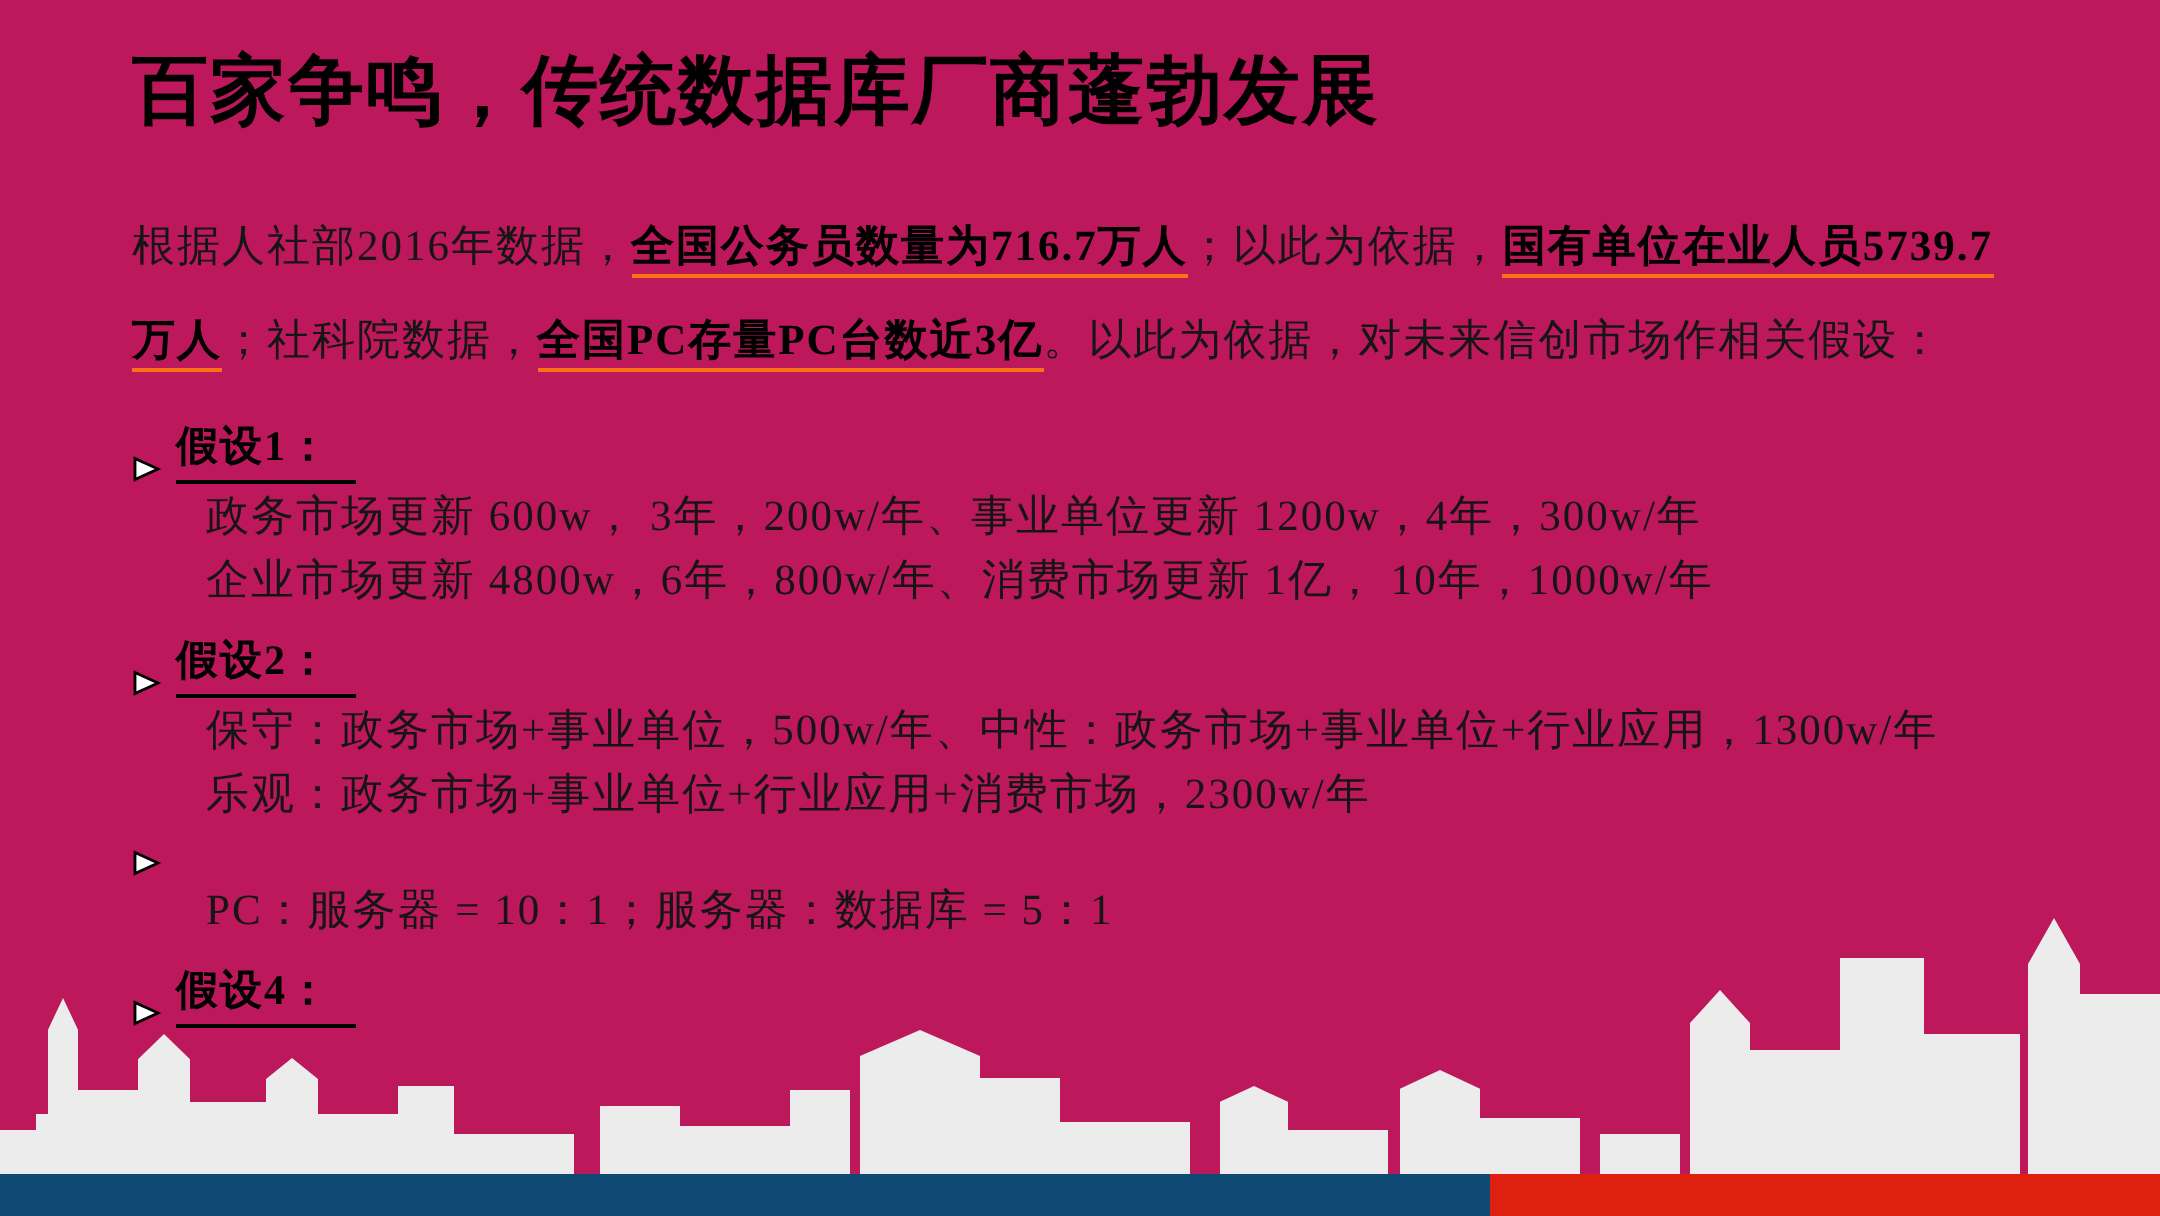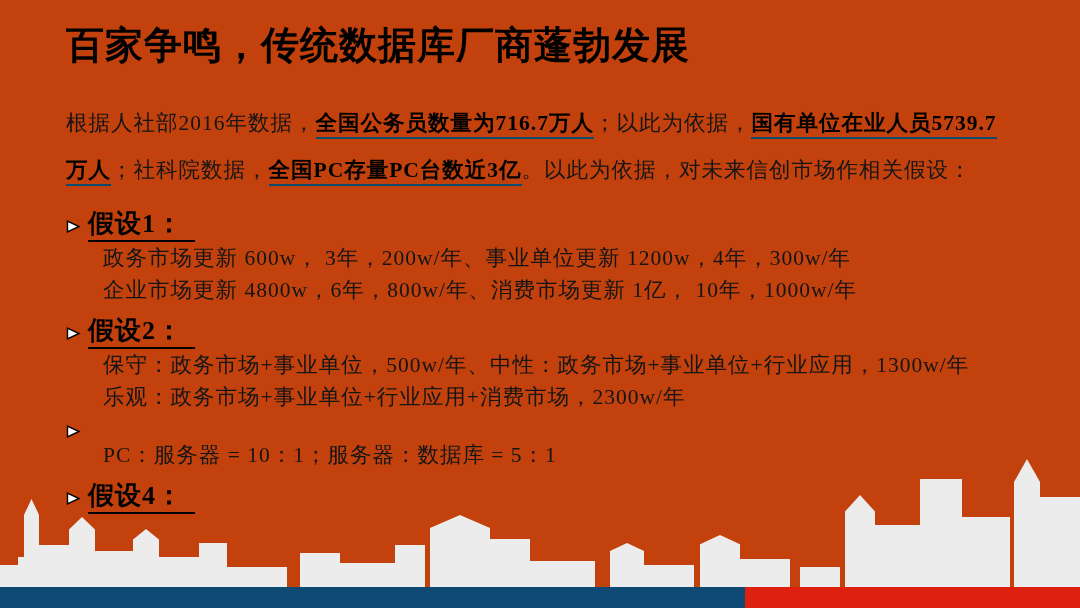--- a/index.html
+++ b/index.html
@@ -1,40 +1,40 @@
 <!DOCTYPE html>
 <html style="--accent-navy: #0E4A73; --accent-red: #DD200F; --skyline-gray: #ECECEC;"><head>
 <meta charset="utf-8">
 <style>
   html,body { margin:0; padding:0; background:#888; }
   .slide {
     position:relative; width:1080px; height:608px; margin:0 auto;
-    background:#c2410c; overflow:hidden;
+    background:#be185d; overflow:hidden;
     font-family:"Liberation Serif","DejaVu Serif","DejaVu Sans",serif;
     color:#151515;
   }
   .title {
     position:absolute; left:66px; top:20px; margin:0;
     font-family:"Liberation Sans","DejaVu Sans",sans-serif;
     font-size:38px; font-weight:700; color:#000; letter-spacing:1px;
     z-index:3; white-space:nowrap;
   }
   .content { position:absolute; left:66px; top:100px; width:952px; z-index:3; }
   .intro {
     margin:0 0 14px 0; font-size:21.5px; line-height:47px;
     letter-spacing:1px; color:#151515;
   }
   .intro .em {
     font-weight:700; color:#000;
-    border-bottom:2px solid #0c4a6e; padding-bottom:2px;
+    border-bottom:2px solid #f97316; padding-bottom:2px;
   }
   .assumption { margin:0 0 9px 0; }
   .assumption-heading {
-    display:flex; align-items:center; line-height:31px;
-    font-size:26px; font-weight:700; color:#000;
+    display:flex; align-items:flex-end; line-height:31px;
+    font-size:21px; font-weight:700; color:#000;
   }
   .bullet-icon { flex:0 0 auto; width:15px; height:15px; margin-right:7px; margin-top:2px; }
   .bullet-icon svg { display:block; }
   .assumption-label { border-bottom:2px solid #000; padding:0 12px 1px 0; letter-spacing:1px; }
   .assumption-line {
     margin-left:37px; font-size:21.5px; line-height:32px;
     letter-spacing:1px; color:#151515; white-space:nowrap;font-family:Liberation Serif, serif;
   }
   
   .skyline { position:absolute; left:0; right:0; bottom:21px; height:150px; z-index:1; }

